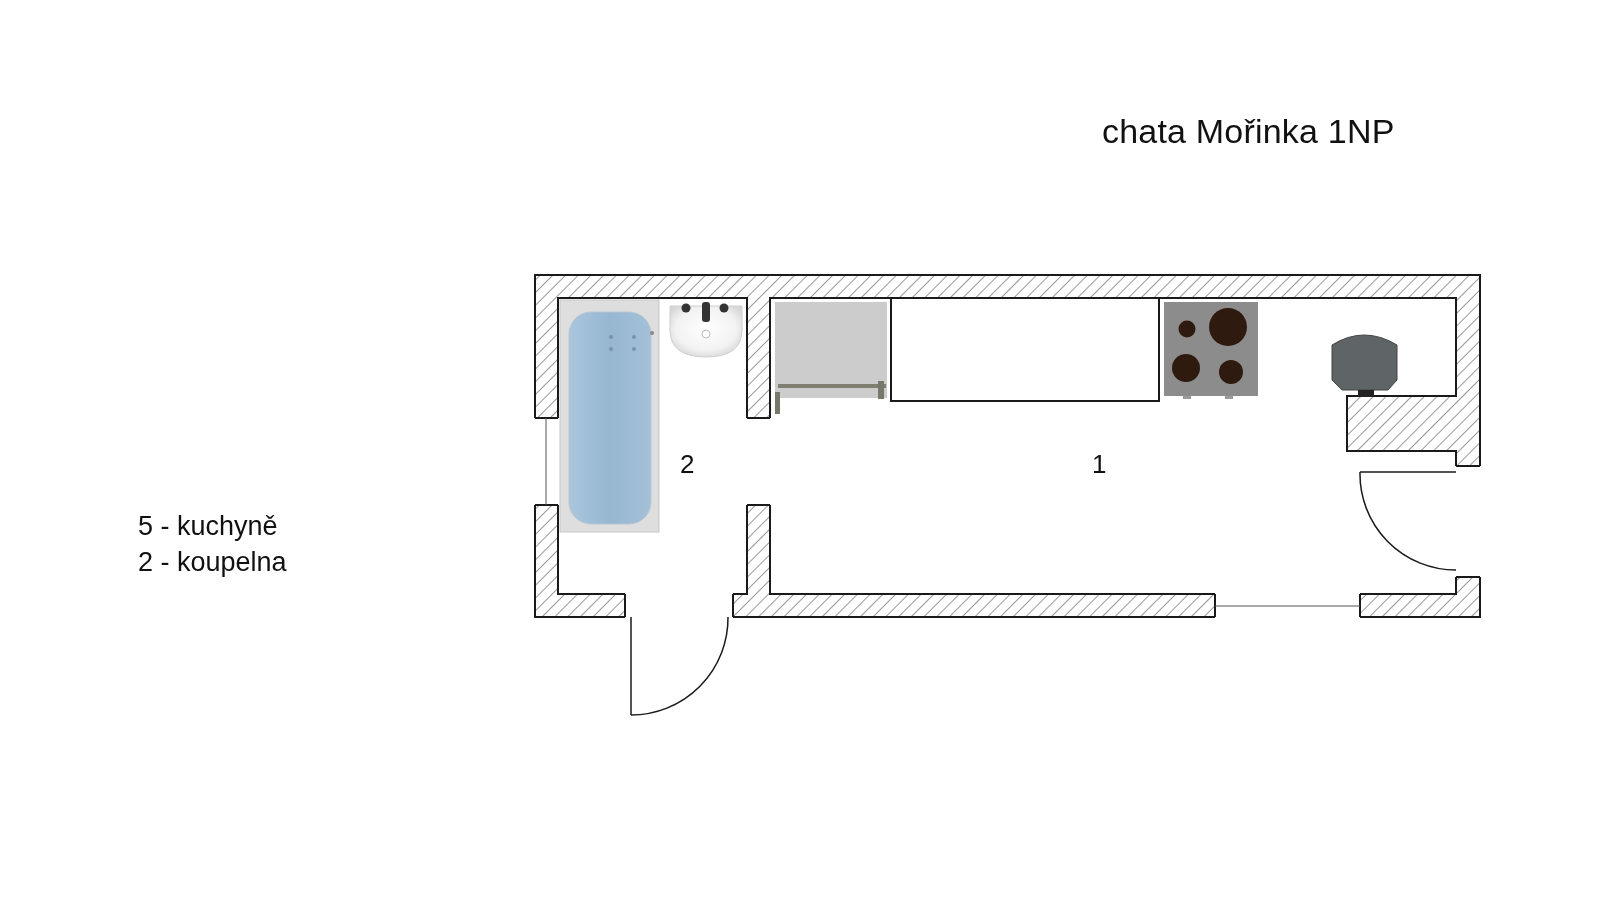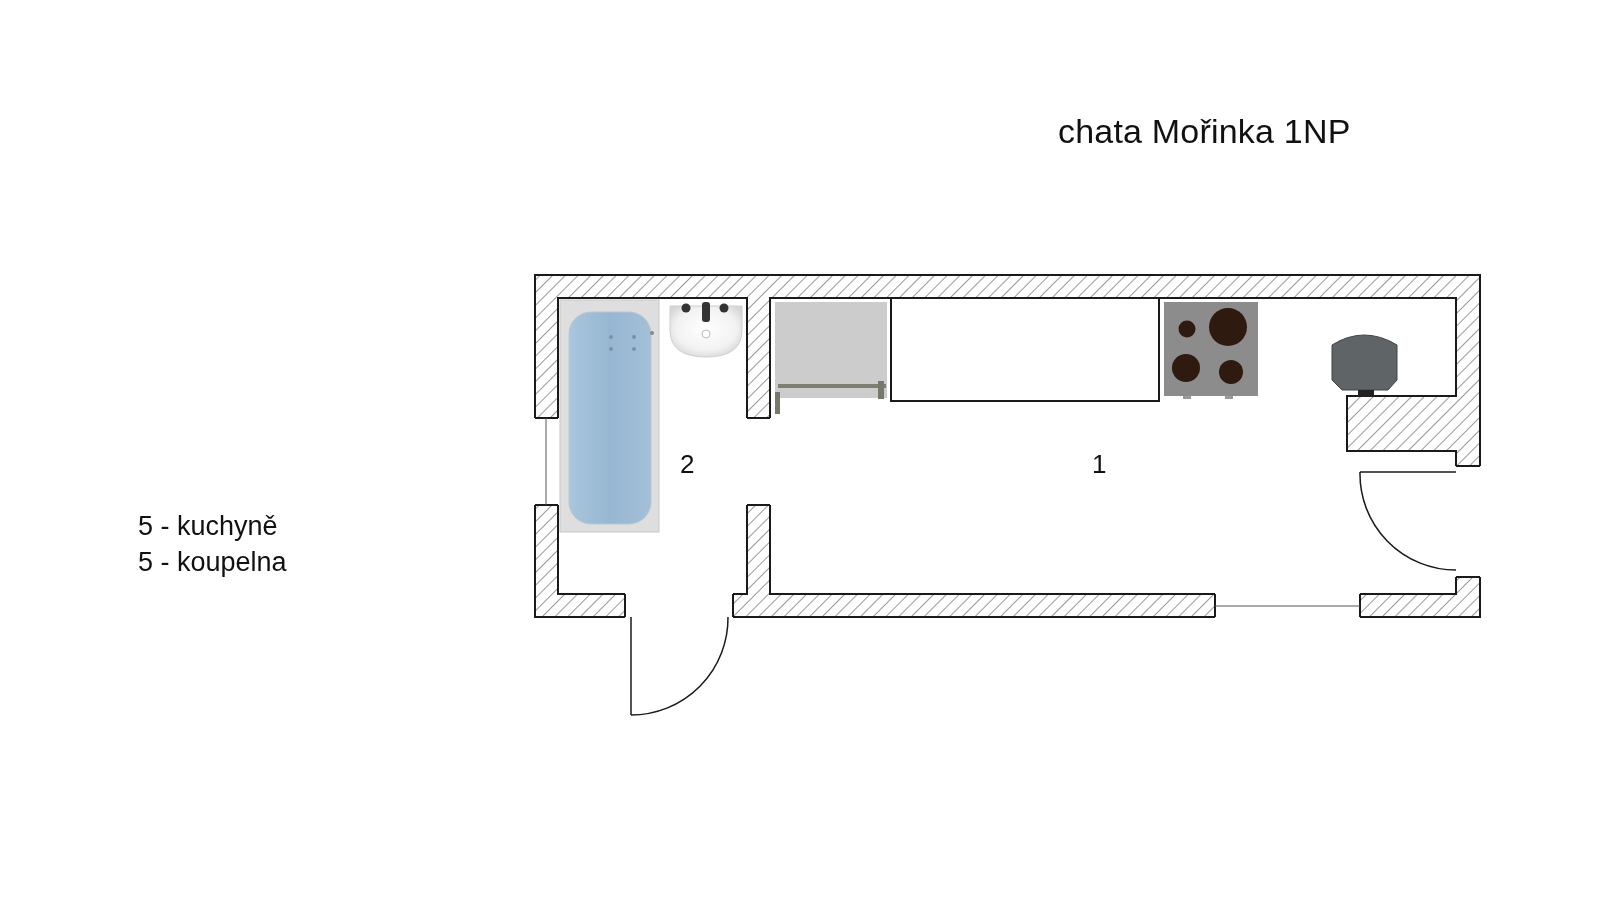--- a/index.html
+++ b/index.html
@@ -1,30 +1,30 @@
 <!DOCTYPE html>
 <html><head>
 <meta charset="utf-8">
 <style>
   html, body { margin: 0; padding: 0; background: #ffffff; }
   body { width: 1600px; height: 900px; position: relative; overflow: hidden; font-family: "Liberation Sans", sans-serif; color: #111; }
-  .title { position: absolute; left: 1058px; top: 112px; font-size: 34px; letter-spacing: 0.2px; white-space: nowrap; }
+  .title { position: absolute; left: 1102px; top: 112px; font-size: 34px; letter-spacing: 0.2px; white-space: nowrap; }
   .legend { position: absolute; left: 138px; top: 508px; font-size: 27px; line-height: 36px; }
   .legend div { white-space: nowrap; }
   .room-label { position: absolute; font-size: 26px; }
   svg.plan { position: absolute; left: 0; top: 0; }
 </style>
 </head>
 <body>
 
 <div class="title">chata Mořinka 1NP</div>
 
 <div class="legend">
   <div>5 - kuchyně</div>
-  <div>5 - koupelna</div>
+  <div>2 - koupelna</div>
 </div>
 
 <svg class="plan" width="1600" height="900" viewBox="0 0 1600 900">
   <defs>
     <pattern id="hatch" patternUnits="userSpaceOnUse" width="9" height="9" patternTransform="rotate(45)">
       <rect width="9" height="9" fill="#ffffff"></rect>
       <line x1="0" y1="0" x2="0" y2="9" stroke="#444" stroke-width="1.1"></line>
     </pattern>
     <linearGradient id="tubWater" x1="0" y1="0" x2="1" y2="0">
       <stop offset="0" stop-color="#a9c6dd"></stop>

